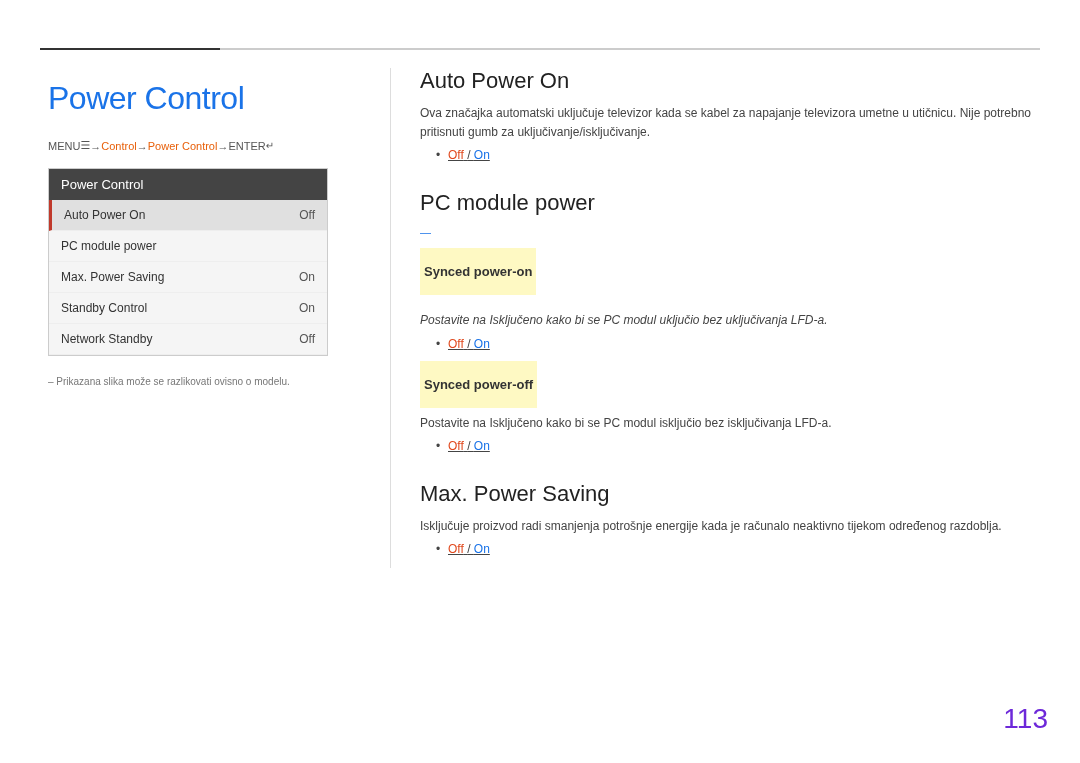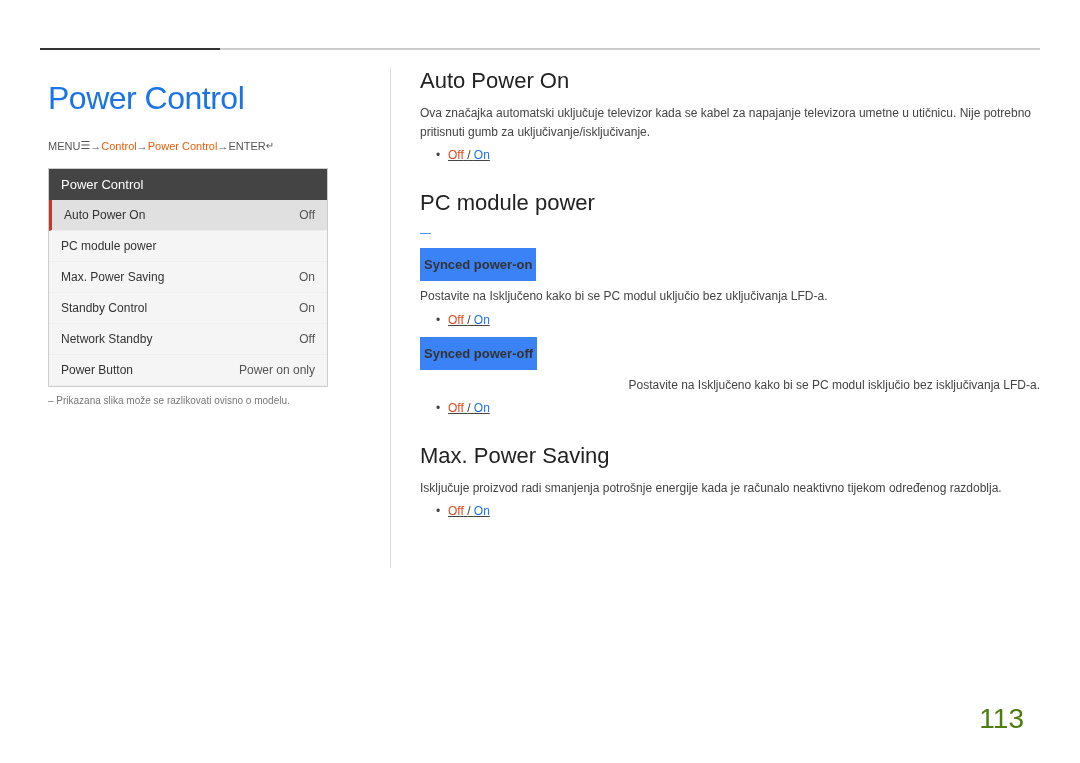--- a/index.html
+++ b/index.html
@@ -18,23 +18,23 @@
       top: 48px;
       left: 40px;
       right: 40px;
       height: 2px;
       background: linear-gradient(to right, #333 180px, #ccc 180px);
     }
 
     .page-number {
       position: absolute;
       bottom: 28px;
-      right: 56px;
+      right: 32px;
       font-size: 28px;
-      color: #4d7c0f;
+      color: #6d28d9;
       font-weight: 300;
       text-align: right;
     }
 
     .left-panel {
       position: absolute;
       top: 68px;
       left: 48px;
       width: 320px;
     }
@@ -83,21 +83,21 @@
       border-bottom: 1px solid #eee;
       background: #f5f5f5;
     }
     .menu-item.selected {
       background: #e0e0e0;
       border-left: 3px solid #c0392b;
     }
     .menu-item .value { color: #555; }
 
     .footnote {
-      margin-top: 8px;
+      margin-top: 20px;
       font-size: 10px;
       color: #777;
     }
 
     .right-panel {
       position: absolute;
       top: 68px;
       left: 420px;
       right: 40px;
     }
@@ -140,25 +140,25 @@
     .off-on { }
     .off-text { color: #e0491e; }
     .on-text { color: #1a73e8; }
 
     .sub-section {
       margin-top: 10px;
       margin-bottom: 6px;
     }
 
     .highlight-yellow {
-      background: #3b82f6;
+      background: #fef9c3;
       color: #333;
       font-size: 13px;
       font-weight: 600;
-      padding: 9px 4px;
+      padding: 16px 4px;
       display: inline-block;
     }
 
     .note-line {
       font-size: 11px;
       color: #777;
       margin-bottom: 8px;
       display: flex;
       align-items: flex-start;
       gap: 4px;
@@ -210,24 +210,20 @@
       <span>Max. Power Saving</span>
       <span class="value">On</span>
     </div>
     <div class="menu-item">
       <span>Standby Control</span>
       <span class="value">On</span>
     </div>
     <div class="menu-item">
       <span>Network Standby</span>
       <span class="value">Off</span>
-    </div>
-    <div class="menu-item">
-      <span>Power Button</span>
-      <span class="value">Power on only</span>
     </div>
   </div>
 
   <p class="footnote">– Prikazana slika može se razlikovati ovisno o modelu.</p>
 </div>
 
 <div class="divider-line"></div>
 
 <div class="right-panel">
 
@@ -246,35 +242,35 @@
   </div>
 
   <div class="section">
     <h2 class="section-title">PC module power</h2>
     <div class="note-line">
       <span class="dash">—</span>
     </div>
 
     <div class="sub-section">
       <span class="highlight-yellow">Synced power-on</span>
-      <p class="section-desc" style="margin-top:6px;">Postavite na Isključeno kako bi se PC modul uključio bez uključivanja LFD-a.</p>
+      <p class="section-desc" style="margin-top:16px;font-style:italic;">Postavite na Isključeno kako bi se PC modul uključio bez uključivanja LFD-a.</p>
       <ul class="bullet-list">
         <li>
           <span class="off-on">
             <span class="off-text">Off</span>
             <span> / </span>
             <span class="on-text">On</span>
           </span>
         </li>
       </ul>
     </div>
 
     <div class="sub-section">
       <span class="highlight-yellow">Synced power-off</span>
-      <p class="section-desc" style="margin-top:6px;text-align:right;">Postavite na Isključeno kako bi se PC modul isključio bez isključivanja LFD-a.</p>
+      <p class="section-desc" style="margin-top:6px;">Postavite na Isključeno kako bi se PC modul isključio bez isključivanja LFD-a.</p>
       <ul class="bullet-list">
         <li>
           <span class="off-on">
             <span class="off-text">Off</span>
             <span> / </span>
             <span class="on-text">On</span>
           </span>
         </li>
       </ul>
     </div>

